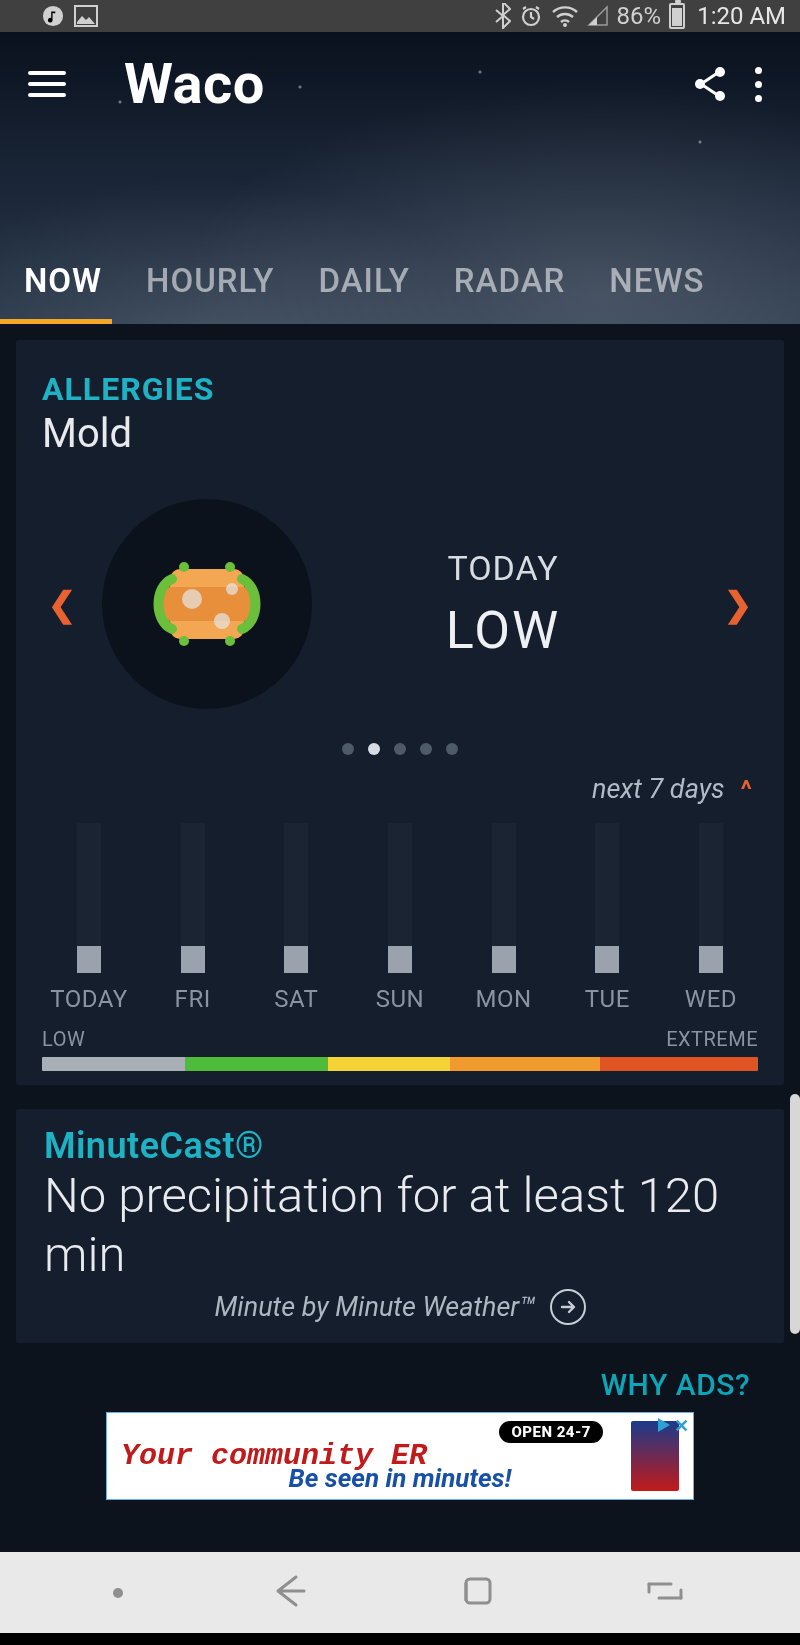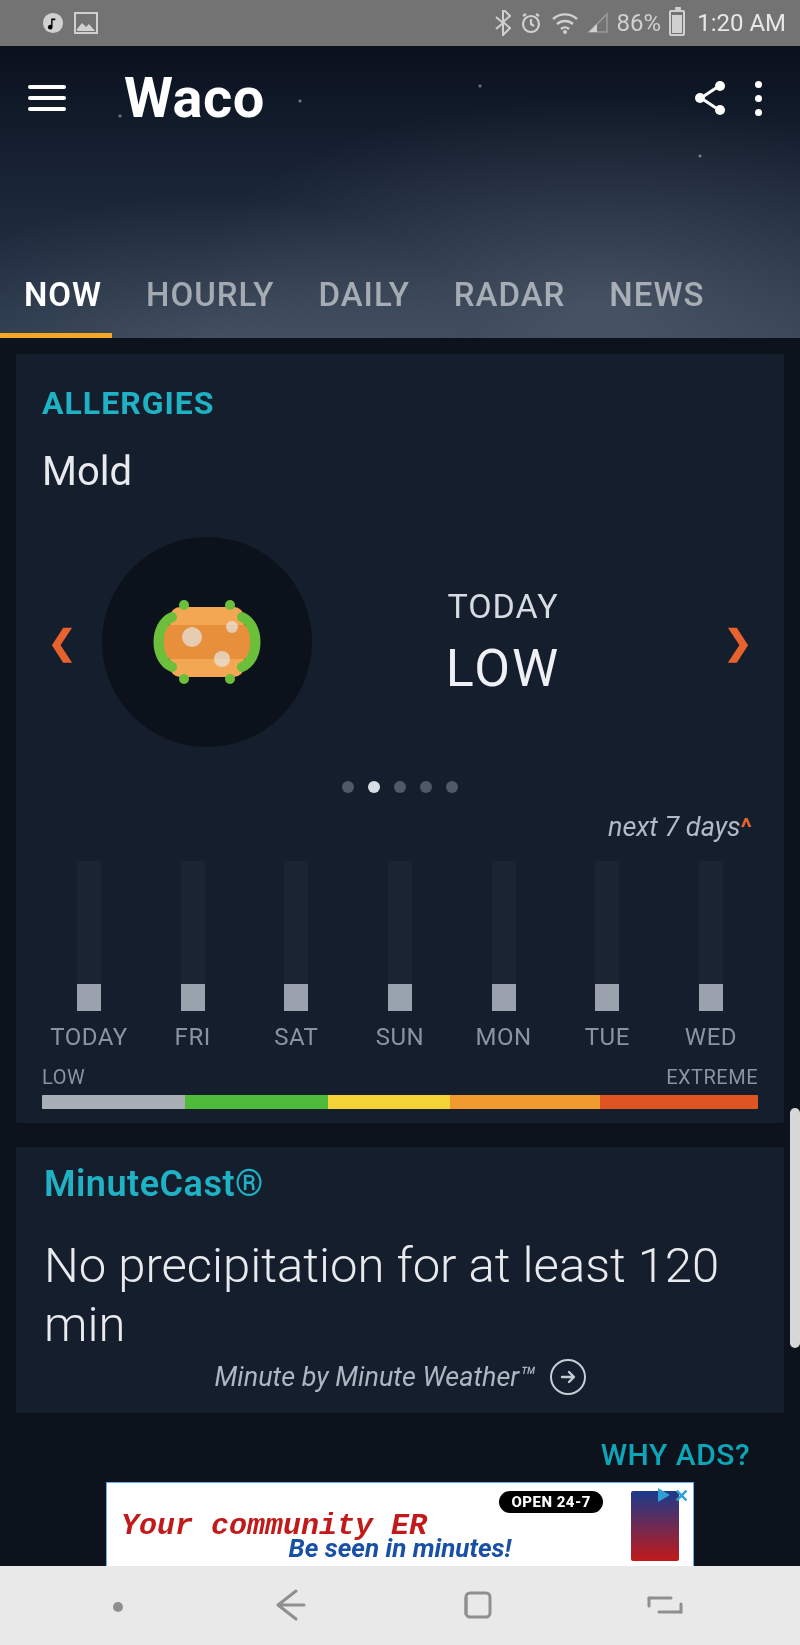--- a/index.html
+++ b/index.html
@@ -1,19 +1,19 @@
 <!DOCTYPE html>
 <html><head>
 <meta charset="utf-8">
 <style>
   * { margin:0; padding:0; box-sizing:border-box; font-family: Roboto, "Helvetica Neue", Arial, sans-serif; -webkit-font-smoothing:antialiased; }
   html,body { width:800px; height:1645px; background:#000; color:#fff; overflow:hidden; }
 
   
-  .status-bar { height:46px; background:#737373; color:#d0d0d0; display:flex; align-items:center; justify-content:space-between; padding:0 14px 0 42px; font-size:24px; }
+  .status-bar { height:32px; background:#404040; color:#d0d0d0; display:flex; align-items:center; justify-content:space-between; padding:0 14px 0 42px; font-size:24px; }
   .status-left, .status-right { display:flex; align-items:center; gap:10px; }
   .status-right { gap:8px; font-weight:400; }
   .ico { display:inline-flex; align-items:center; justify-content:center; }
   .ico svg { display:block; }
   .battery { display:flex; align-items:center; gap:4px; }
   .battery-body { width:16px; height:26px; border:2px solid #d0d0d0; border-radius:2px; position:relative; }
   .battery-body::before { content:""; position:absolute; top:-5px; left:4px; width:6px; height:3px; background:#d0d0d0; border-radius:1px;}
   .battery-fill { position:absolute; left:1px; right:1px; bottom:1px; height:80%; background:#d0d0d0;}
   .clock { font-size:24px; color:#e6e6e6; margin-left:4px; }
 
@@ -48,52 +48,52 @@
   .tab.active { color:#fff; font-weight:600;}
   .tab.active::after { content:""; position:absolute; left:-18px; right:-4px; bottom:-6px; height:5px; background:#f5a623; }
 
   
   .content { background:#0c131c; padding:16px 16px 0 16px; }
 
   
   .card { background:#141e2c; border-radius:2px; margin-bottom:24px; }
   .allergies-card { padding:30px 26px 14px 26px; }
   .section-title { color:#1fb1c4; font-size:32px; font-weight:700; letter-spacing:1px; }
-  .sub-title { font-size:40px; font-weight:400; color:#e8eaee; margin-top:26px; }
+  .sub-title { font-size:40px; font-weight:400; color:#e8eaee; margin-top:2px; }
 
   .level-row { display:flex; align-items:center; margin-top:42px; }
   .chev { color:#e8622f; font-size:34px; font-weight:700; width:40px; text-align:center; }
   .gauge-wrap { position:relative; width:210px; height:210px; margin-left:20px; }
   .gauge-bg { position:absolute; inset:0; border-radius:50%; background:#0b121b; }
   .mold { position:absolute; left:50%; top:50%; transform:translate(-50%,-50%); }
   .level-text { flex:1; text-align:center; padding-right:24px; }
   .lvl-label { font-size:34px; color:#d7dbe2; letter-spacing:1px; }
   .lvl-value { font-size:52px; font-weight:400; color:#eef0f3; letter-spacing:2px; margin-top:12px; }
 
   .pager { display:flex; gap:14px; justify-content:center; margin-top:34px; }
   .pager i { width:12px; height:12px; border-radius:50%; background:#4f5a68; }
   .pager i.on { background:#d8dde5; }
 
-  .next7 { display:flex; justify-content:flex-end; align-items:center; gap:0; color:#b2bac7; font-style:italic; font-size:27px; margin-top:18px; padding-right:6px;}
+  .next7 { display:flex; justify-content:flex-end; align-items:center; gap:16px; color:#b2bac7; font-style:italic; font-size:27px; margin-top:18px; padding-right:6px;}
   .next7 .up { color:#e8622f; font-style:normal; font-weight:700; font-size:26px; }
 
   .bars-row { display:flex; justify-content:space-between; align-items:flex-end; height:190px; margin-top:18px; padding:0 2px;}
   .bar { width:90px; display:flex; flex-direction:column; align-items:center; }
   .bar-track { width:24px; height:150px; background:#1a2432; position:relative; }
   .bar-fill { position:absolute; bottom:0; left:0; right:0; height:18%; background:#9aa2ad; }
   .bar-label { color:#8a93a1; font-size:24px; margin-top:12px; letter-spacing:0.5px;}
 
   .scale-labels { display:flex; justify-content:space-between; color:#8a93a1; font-size:20px; margin-top:14px; letter-spacing:0.5px;}
   .scale-bar { height:14px; margin-top:6px; border-radius:1px;
     background:linear-gradient(90deg,#a9afb7 0 20%, #4fbb3a 20% 40%, #f3d335 40% 57%, #f19a2d 57% 78%, #e05423 78% 100%);
   }
 
   .minutecast-card { padding:16px 28px 18px 28px; }
   .mc-title { color:#1fb1c4; font-size:36px; font-weight:600; letter-spacing:0.5px;}
-  .mc-body { font-size:49px; font-weight:300; color:#e8eaee; line-height:1.2; margin-top:32px; }
+  .mc-body { font-size:49px; font-weight:300; color:#e8eaee; line-height:1.2; }
   .mc-footer { display:flex; justify-content:center; align-items:center; gap:14px; color:#aeb6c2; font-size:27px; font-style:italic; margin-top:4px;}
   .circ-arrow { width:36px; height:36px; border:2.5px solid #c7cdd6; border-radius:50%; display:flex; align-items:center; justify-content:center;}
   .circ-arrow svg { display:block; }
 
   .why-ads { text-align:right; color:#0da6b9; font-size:30px; font-weight:500; letter-spacing:0.5px; padding:0 34px 6px 0;}
   .ad { margin:4px 90px 0 90px; height:88px; background:#fff; border:1px solid #6fa8ff; position:relative; display:flex; align-items:center; padding:0 14px; overflow:hidden;}
   .ad .line1 { color:#c21a1a; font-size:30px; font-weight:700; font-style:italic;font-family:Liberation Mono, monospace;}
   .ad .line2 { color:#1850a5; font-size:26px; font-weight:700; font-style:italic; text-align:center; width:100%; position:absolute; bottom:6px; left:0;}
   .ad .badge { position:absolute; right:90px; top:8px; background:#000000; color:#fff; font-size:15px; font-weight:800; padding:2px 12px; border-radius:12px; letter-spacing:0.5px;}
   .ad .prod { position:absolute; right:14px; top:8px; bottom:8px; width:48px; background:linear-gradient(180deg,#1b3a8c,#c11a1a); border-radius:2px;}

